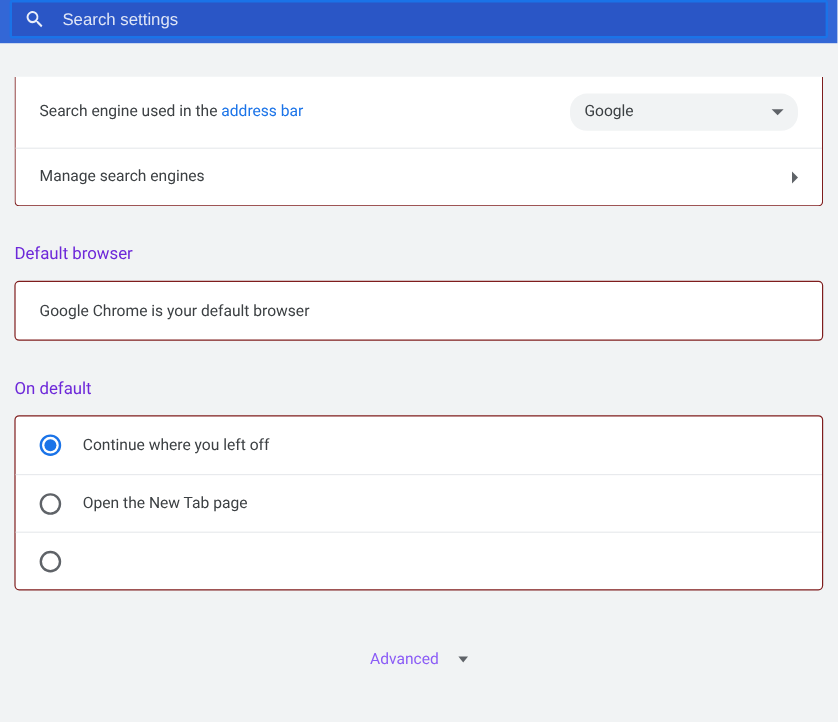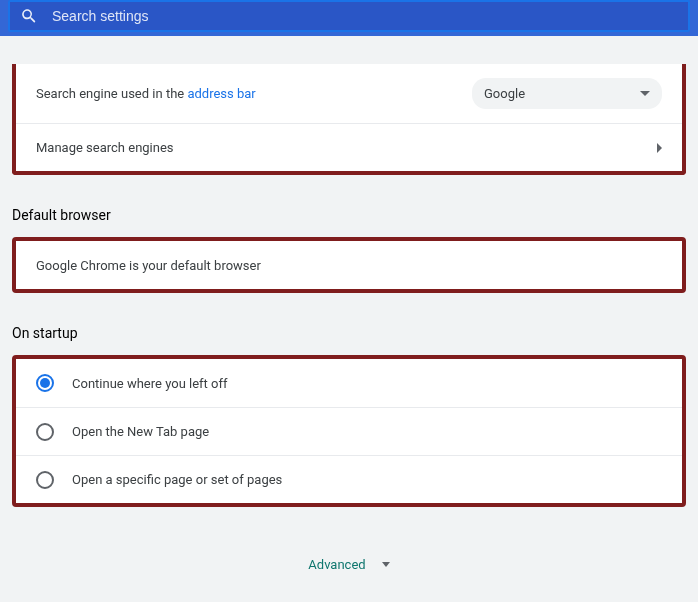--- a/index.html
+++ b/index.html
@@ -41,21 +41,21 @@
       border: none;
       outline: none;
       color: #fef9c3;
       font-size: 14px;
       flex: 1;
     }
     .search-input::placeholder { color: rgba(255,255,255,0.85); }
     .content { padding: 0; }
     .card {
       background: #fff;
-      border: 4px solid #7f1d1d;
+      border: 1px solid #7f1d1d;
       border-radius: 4px;
       margin: 0 12px;
     }
     .row {
       display: flex;
       align-items: center;
       padding: 14px 20px;
       min-height: 48px;
       color: #3c4043;
     }
@@ -81,21 +81,21 @@
       border-top: 5px solid #5f6368;
     }
     .chevron-right {
       width: 0; height: 0;
       border-top: 5px solid transparent;
       border-bottom: 5px solid transparent;
       border-left: 5px solid #5f6368;
     }
     .section-title {
       font-size: 14px;
-      color: #000000;
+      color: #6d28d9;
       padding: 32px 26px 14px 12px;
     }
     .radio {
       width: 18px; height: 18px;
       border: 2px solid #5f6368;
       border-radius: 50%;
       margin-right: 18px;
       flex: 0 0 auto;
       position: relative;
     }
@@ -107,21 +107,21 @@
       background: #1a73e8;
       border-radius: 50%;
       top: 2px; left: 2px;
     }
     .advanced {
       display: flex;
       align-items: center;
       justify-content: center;
       gap: 16px;
       padding: 50px 0 30px 0;
-      color: #0f766e;
+      color: #8b5cf6;
       font-size: 13px;
       cursor: pointer;
     }
     .advanced .caret {
       width: 0; height: 0;
       border-left: 4px solid transparent;
       border-right: 4px solid transparent;
       border-top: 5px solid #5f6368;
     }
     .first-card-top { border-top-left-radius:0; border-top-right-radius:0; border-top:none; margin-top: 28px;}
@@ -156,34 +156,33 @@
   </div>
 
   <div class="section-title">Default browser</div>
 
   <div class="card">
     <div class="row">
       <div class="row-label">Google Chrome is your default browser</div>
     </div>
   </div>
 
-  <div class="section-title">On startup</div>
+  <div class="section-title">On default</div>
 
   <div class="card">
     <div class="row">
       <span class="radio checked"></span>
       <span class="row-label">Continue where you left off</span>
     </div>
     <div class="row">
       <span class="radio"></span>
       <span class="row-label">Open the New Tab page</span>
     </div>
     <div class="row">
       <span class="radio"></span>
-      <span class="row-label">Open a specific page or set of pages</span>
     </div>
   </div>
 
   <div class="advanced">
     <span>Advanced</span>
     <span class="caret"></span>
   </div>
 </div>
 
 </body></html>

